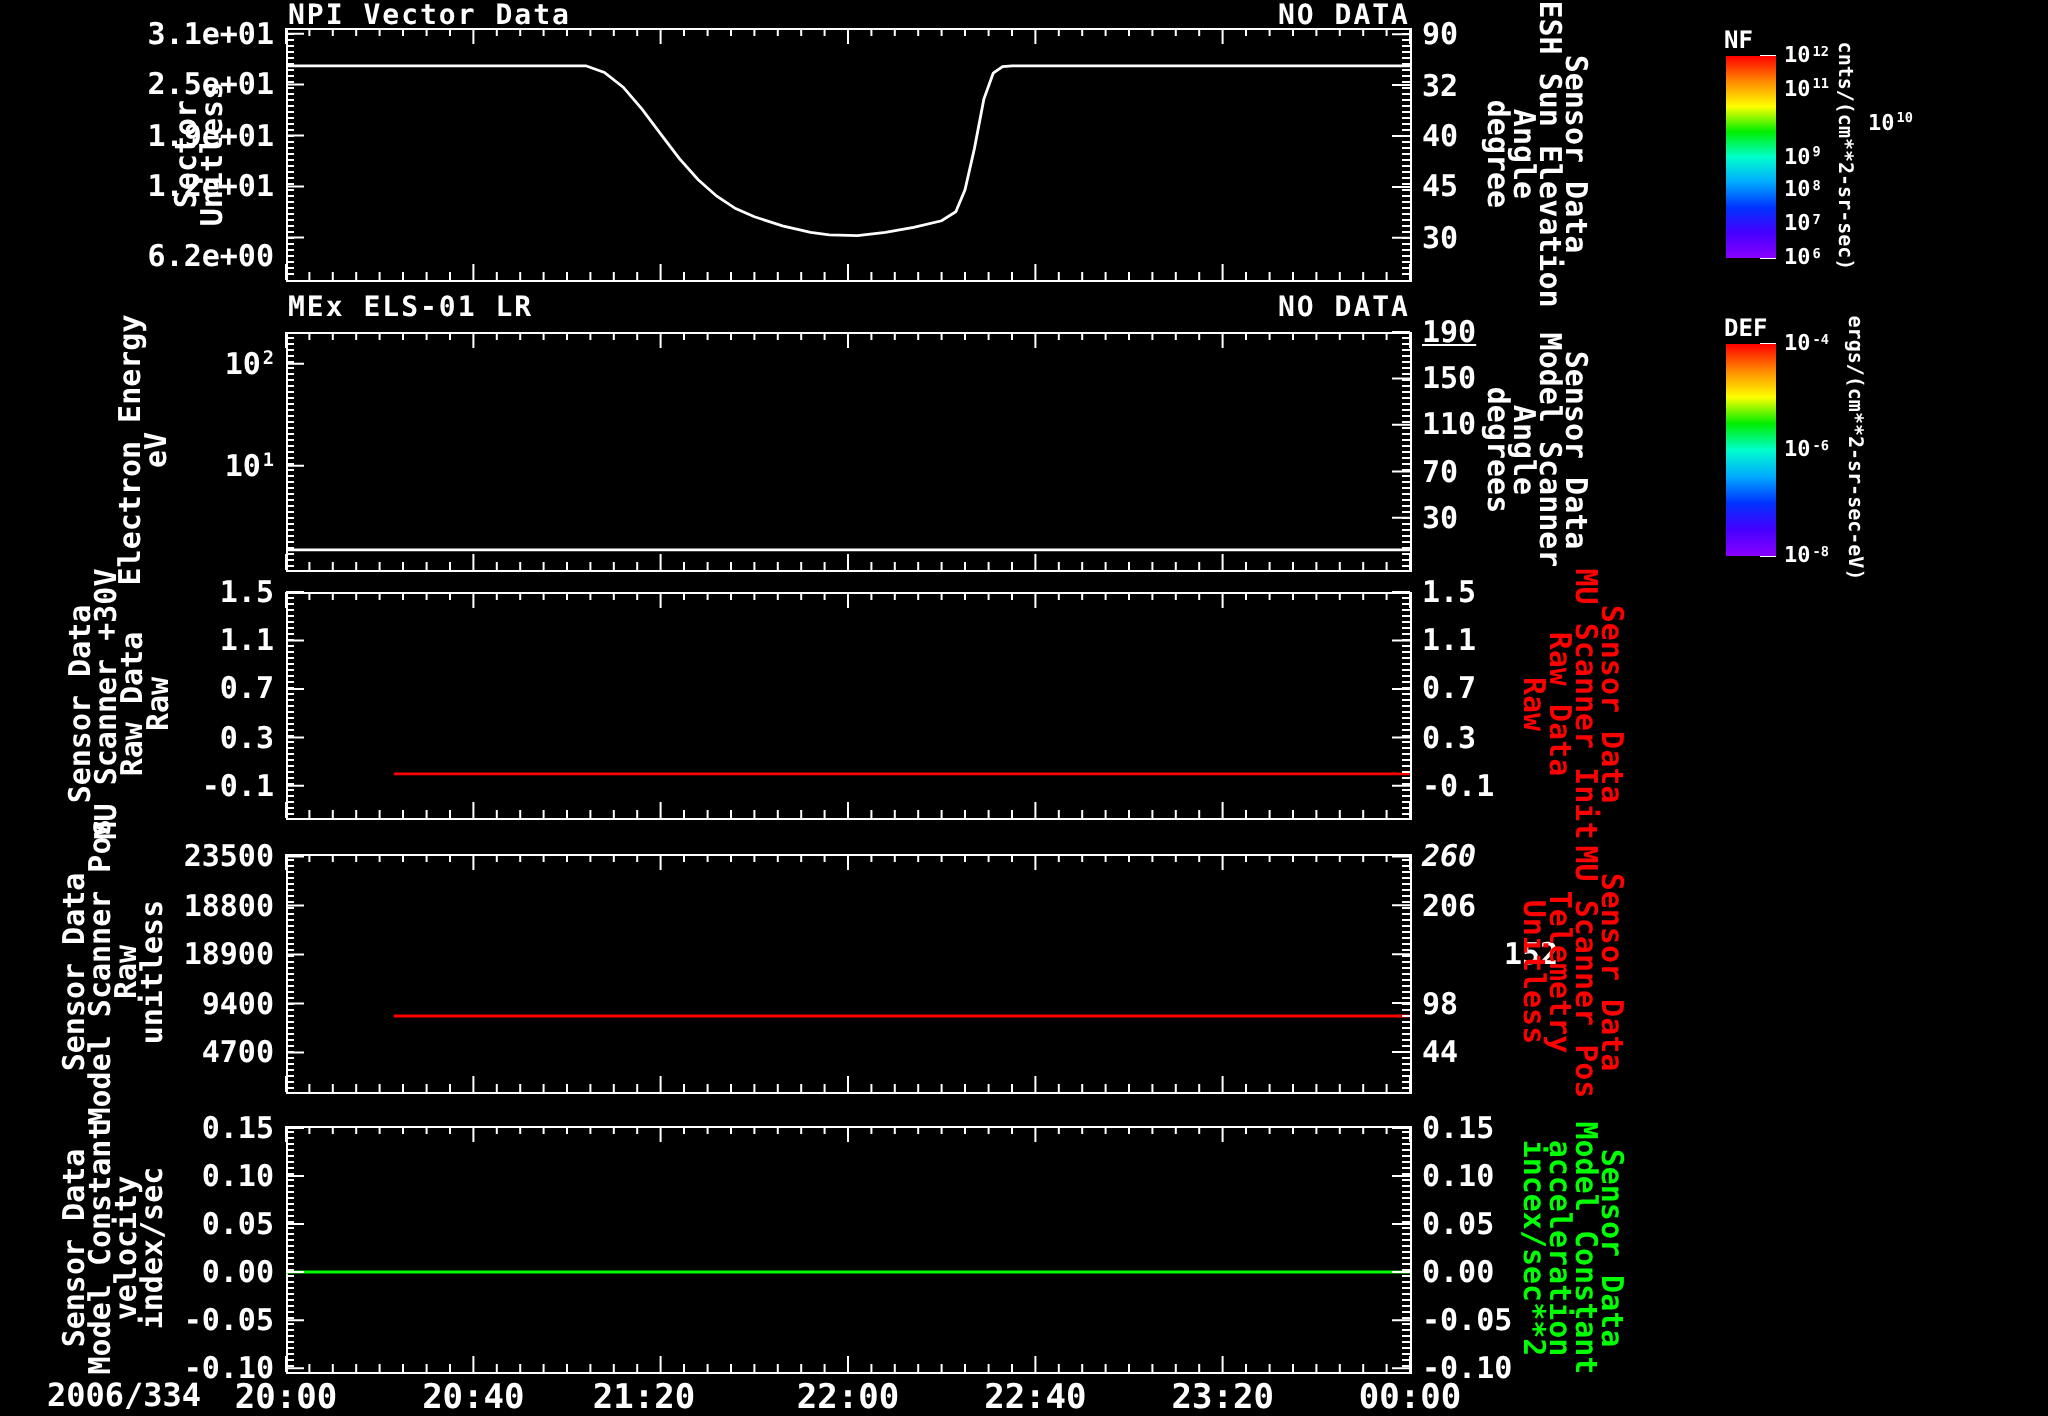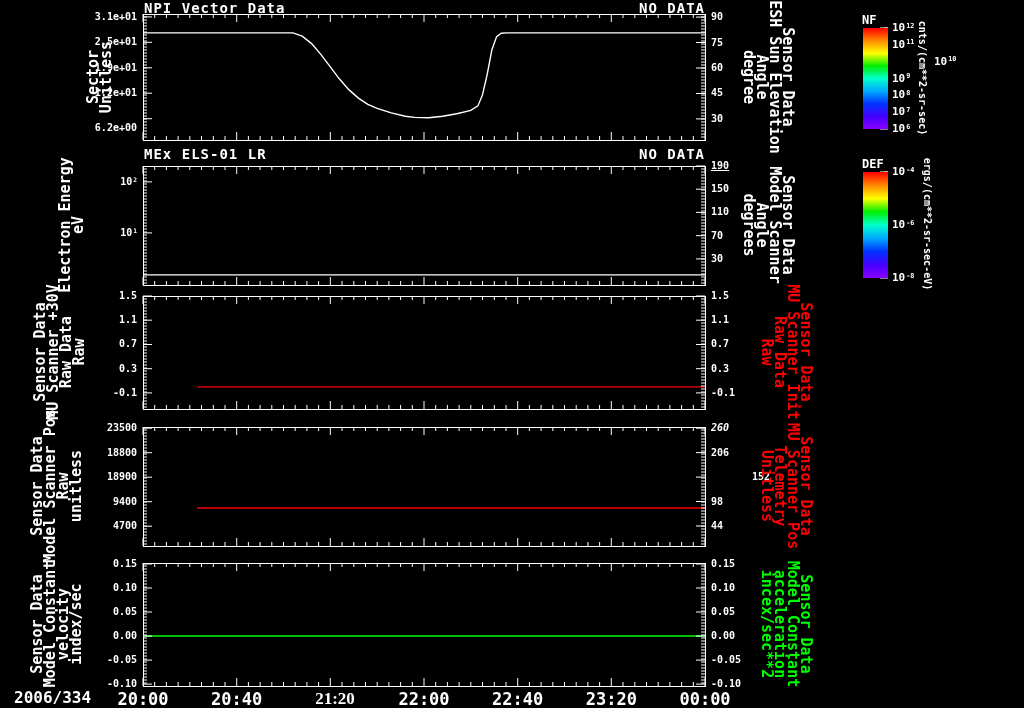--- a/index.html
+++ b/index.html
@@ -2,25 +2,25 @@
 <html><head>
 <meta charset="utf-8">
 <style>
   html,body{margin:0;padding:0;background:#000;}
   #screen{position:relative;width:1024px;height:708px;background:#000;overflow:hidden;
           font-family:"DejaVu Sans Mono",monospace;}
   #plot-canvas{position:absolute;left:0;top:0;pointer-events:none;}
   .lbl{position:absolute;font-family:"DejaVu Sans Mono",monospace;font-weight:bold;
        color:#fff;white-space:nowrap;}
   .title{font-size:14px;letter-spacing:1px;}
-  .tick{font-size:10px;height:16px;line-height:16px;}
+  .tick{font-size:15px;height:16px;line-height:16px;}
   .tickL{left:0;width:137px;text-align:right;}
   .tickR{left:711px;}
   .time{font-size:17px;width:64px;text-align:center;top:689px;}
-  .date{font-size:16px;left:14px;width:96px;text-align:left;top:688px;}
+  .date{font-size:16px;left:14px;width:96px;text-align:center;top:688px;}
   .rot{font-size:15px;line-height:13px;text-align:center;}
   .cb-name{font-size:12px;}
   .cb-tick{font-size:11px;height:12px;line-height:12px;}
   .cb-unit{font-size:10px;}
   .exp{font-size:62%;position:relative;top:-0.5em;margin-left:1px;}
   #p1-title{left:144px;top:0;}
   #p1-status{right:319px;top:0;}
   #p2-title{left:144px;top:146px;}
   #p2-status{right:319px;top:146px;}
   #nf-name{left:862px;top:13px;}
@@ -60,22 +60,22 @@
 
   <div class="cbar" id="def-bar" style="left: 863px; top: 172px; width: 25px; height: 106px; background: linear-gradient(rgb(255, 0, 0), rgb(255, 136, 0), rgb(255, 255, 0), rgb(0, 238, 0), rgb(0, 255, 204), rgb(0, 170, 255), rgb(0, 51, 255), rgb(68, 0, 255), rgb(136, 0, 255));"></div>
   <div class="lbl cb-name" id="def-name">DEF</div>
   <div class="lbl cb-unit" id="def-unit">ergs/(cm**2-sr-sec-eV)</div>
 <div class="lbl tick tickL" style="top: 8.87296px;">3.1e+01</div>
     <div class="lbl tick tickL" style="top: 34.3192px;">2.5e+01</div>
     <div class="lbl tick tickL" style="top: 59.7655px;">1.9e+01</div>
     <div class="lbl tick tickL" style="top: 85.2117px;">1.2e+01</div>
     <div class="lbl tick tickL" style="top: 120px;">6.2e+00</div>
     <div class="lbl tick tickR" style="top: 9.0566px;">90</div>
-    <div class="lbl tick tickR" style="top: 34.5283px;">75</div>
-    <div class="lbl tick tickR" style="top: 60px;">60</div>
+    <div class="lbl tick tickR" style="top: 34.5283px;">32</div>
+    <div class="lbl tick tickR" style="top: 60px;">40</div>
     <div class="lbl tick tickR" style="top: 85.4717px;">45</div>
     <div class="lbl tick tickR" style="top: 110.943px;">30</div>
     <div class="lbl rot" style="left: 100px; top: 77px; color: rgb(255, 255, 255); transform: translate(-50%, -50%) rotate(-90deg);">
       <div>Sector</div>
       <div>Unitless</div>
     </div>
     <div class="lbl rot" style="left: 768px; top: 77px; color: rgb(255, 255, 255); transform: translate(-50%, -50%) rotate(90deg);">
       <div>Sensor Data</div>
       <div>ESH Sun Elevation</div>
       <div>Angle</div>
@@ -161,21 +161,21 @@
       <div>index/sec</div>
     </div>
     <div class="lbl rot" style="left: 786px; top: 624px; color: rgb(0, 255, 0); transform: translate(-50%, -50%) rotate(90deg);">
       <div>Sensor Data</div>
       <div>Model Constant</div>
       <div>acceleration</div>
       <div>incex/sec**2</div>
     </div>
     <div class="lbl time" style="left: 111px;">20:00</div>
     <div class="lbl time" style="left: 204.67px;">20:40</div>
-    <div class="lbl time" style="left: 303px; font-family: Liberation Serif, serif;">21:20</div>
+    <div class="lbl time" style="left: 290px;">21:20</div>
     <div class="lbl time" style="left: 392.01px;">22:00</div>
     <div class="lbl time" style="left: 485.68px;">22:40</div>
     <div class="lbl time" style="left: 579.35px;">23:20</div>
     <div class="lbl time" style="left: 673.02px;">00:00</div>
     <div class="lbl cb-tick" style="left: 892px; top: 22px;"><span>10</span><span class="exp">12</span></div>
     <div class="lbl cb-tick" style="left: 892px; top: 38.8333px;"><span>10</span><span class="exp">11</span></div>
     <div class="lbl cb-tick" style="left: 892px; top: 55.6667px; margin-left: 42px;"><span>10</span><span class="exp">10</span></div>
     <div class="lbl cb-tick" style="left: 892px; top: 72.5px;"><span>10</span><span class="exp">9</span></div>
     <div class="lbl cb-tick" style="left: 892px; top: 89.3333px;"><span>10</span><span class="exp">8</span></div>
     <div class="lbl cb-tick" style="left: 892px; top: 106.167px;"><span>10</span><span class="exp">7</span></div>

